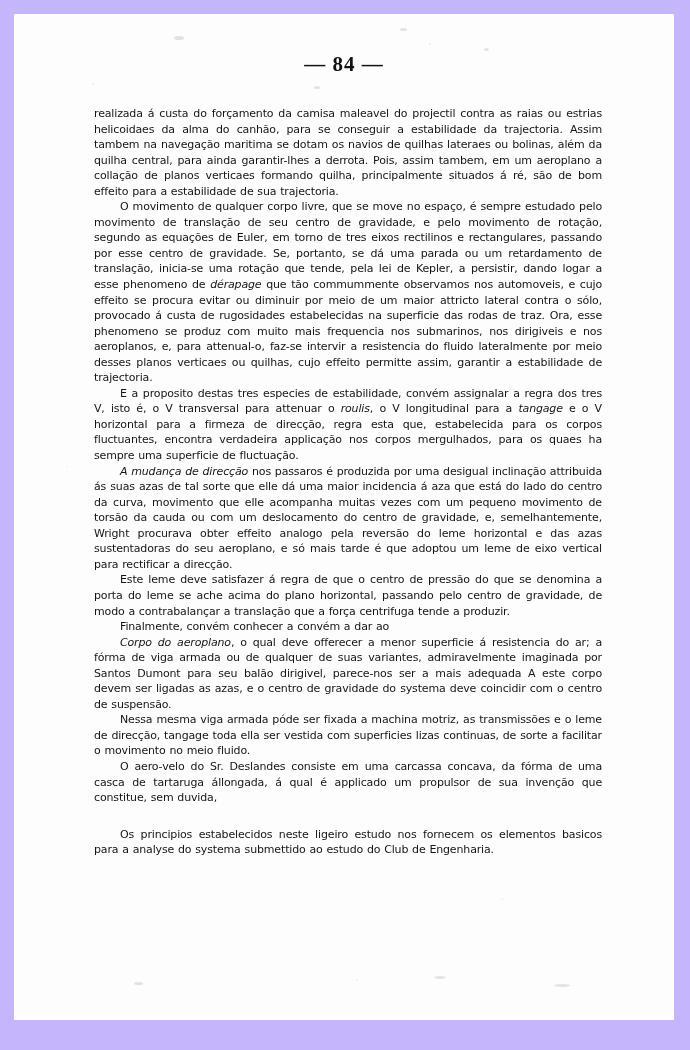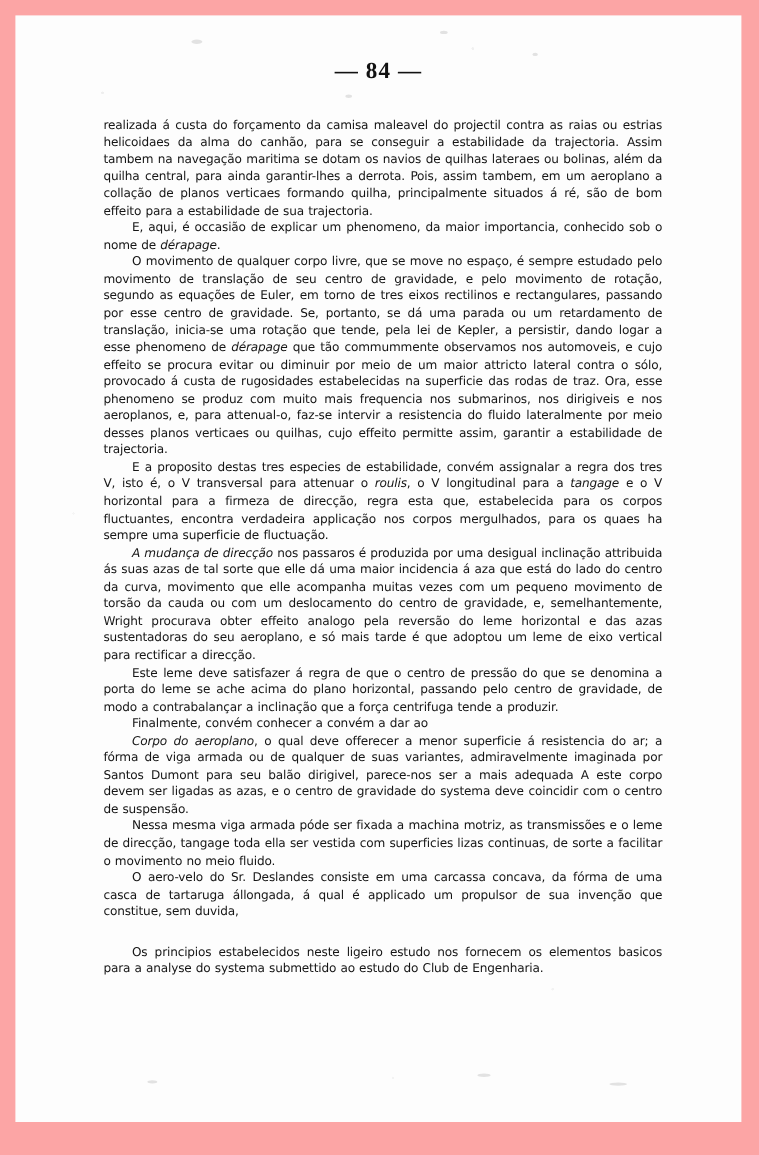--- a/index.html
+++ b/index.html
@@ -13,21 +13,21 @@
     height: 1050px;
     overflow: hidden;
     font-family: "Liberation Serif", "DejaVu Serif", serif;
   }
 
   
   .scan-frame {
     position: relative;
     width: 690px;
     height: 1050px;
-    background: #fca5a5;
+    background: #c4b5fd;
   }
 
   .page-sheet {
     position: absolute;
     left: 14px;
     top: 14px;
     width: 660px;
     height: 1006px;
     background: #fdfdfd;
     overflow: hidden;
@@ -124,25 +124,24 @@
     <div class="smudge s4"></div>
     <div class="smudge s5"></div>
     <div class="smudge s6"></div>
     <div class="smudge s7"></div>
 
     <div class="folio">— 84 —</div>
 
     <div class="textblock">
 
     <p class="para"><span>realizada á custa do forçamento da camisa maleavel do projectil contra as raias ou estrias helicoidaes da alma do canhão, para se conseguir a estabilidade da trajectoria. Assim tambem na navegação maritima se dotam os navios de quilhas lateraes ou bolinas, além da quilha central, para ainda garantir-lhes a derrota. Pois, assim tambem, em um aeroplano a collação de planos verticaes formando quilha, principalmente situados á ré, são de bom effeito para a estabilidade de sua trajectoria.</span></p>
-        <p class="para indent"><span>E, aqui, é occasião de explicar um phenomeno, da maior importancia, conhecido sob o nome de </span><span class="it">dérapage</span><span>.</span></p>
         <p class="para indent"><span>O movimento de qualquer corpo livre, que se move no espaço, é sempre estudado pelo movimento de translação de seu centro de gravidade, e pelo movimento de rotação, segundo as equações de Euler, em torno de tres eixos rectilinos e rectangulares, passando por esse centro de gravidade. Se, portanto, se dá uma parada ou um retardamento de translação, inicia-se uma rotação que tende, pela lei de Kepler, a persistir, dando logar a esse phenomeno de </span><span class="it">dérapage</span><span> que tão commummente observamos nos automoveis, e cujo effeito se procura evitar ou diminuir por meio de um maior attricto lateral contra o sólo, provocado á custa de rugosidades estabelecidas na superficie das rodas de traz. Ora, esse phenomeno se produz com muito mais frequencia nos submarinos, nos dirigiveis e nos aeroplanos, e, para attenual-o, faz-se intervir a resistencia do fluido lateralmente por meio desses planos verticaes ou quilhas, cujo effeito permitte assim, garantir a estabilidade de trajectoria.</span></p>
         <p class="para indent"><span>E a proposito destas tres especies de estabilidade, convém assignalar a regra dos tres V, isto é, o V transversal para attenuar o </span><span class="it">roulis</span><span>, o V longitudinal para a </span><span class="it">tangage</span><span> e o V horizontal para a firmeza de direcção, regra esta que, estabelecida para os corpos fluctuantes, encontra verdadeira applicação nos corpos mergulhados, para os quaes ha sempre uma superficie de fluctuação.</span></p>
         <p class="para indent"><span class="it">A mudança de direcção</span><span> nos passaros é produzida por uma desigual inclinação attribuida ás suas azas de tal sorte que elle dá uma maior incidencia á aza que está do lado do centro da curva, movimento que elle acompanha muitas vezes com um pequeno movimento de torsão da cauda ou com um deslocamento do centro de gravidade, e, semelhantemente, Wright procurava obter effeito analogo pela reversão do leme horizontal e das azas sustentadoras do seu aeroplano, e só mais tarde é que adoptou um leme de eixo vertical para rectificar a direcção.</span></p>
-        <p class="para indent"><span>Este leme deve satisfazer á regra de que o centro de pressão do que se denomina a porta do leme se ache acima do plano horizontal, passando pelo centro de gravidade, de modo a contrabalançar a inclinação que a força centrifuga tende a produzir.</span></p>
+        <p class="para indent"><span>Este leme deve satisfazer á regra de que o centro de pressão do que se denomina a porta do leme se ache acima do plano horizontal, passando pelo centro de gravidade, de modo a contrabalançar a translação que a força centrifuga tende a produzir.</span></p>
         <p class="para indent"><span>Finalmente, convém conhecer a convém a dar ao</span></p>
         <p class="para indent"><span class="it">Corpo do aeroplano</span><span>, o qual deve offerecer a menor superficie á resistencia do ar; a fórma de viga armada ou de qualquer de suas variantes, admiravelmente imaginada por Santos Dumont para seu balão dirigivel, parece-nos ser a mais adequada A este corpo devem ser ligadas as azas, e o centro de gravidade do systema deve coincidir com o centro de suspensão.</span></p>
         <p class="para indent"><span>Nessa mesma viga armada póde ser fixada a machina motriz, as transmissões e o leme de direcção, tangage toda ella ser vestida com superficies lizas continuas, de sorte a facilitar o movimento no meio fluido.</span></p>
         <p class="para indent"><span>O aero-velo do Sr. Deslandes consiste em uma carcassa concava, da fórma de uma casca de tartaruga állongada, á qual é applicado um propulsor de sua invenção que constitue, sem duvida,</span></p>
         <p class="para indent gap-before"><span>Os principios estabelecidos neste ligeiro estudo nos fornecem os elementos basicos para a analyse do systema submettido ao estudo do Club de Engenharia.</span></p>
       </div>
 
   </div>
 </div>
 

